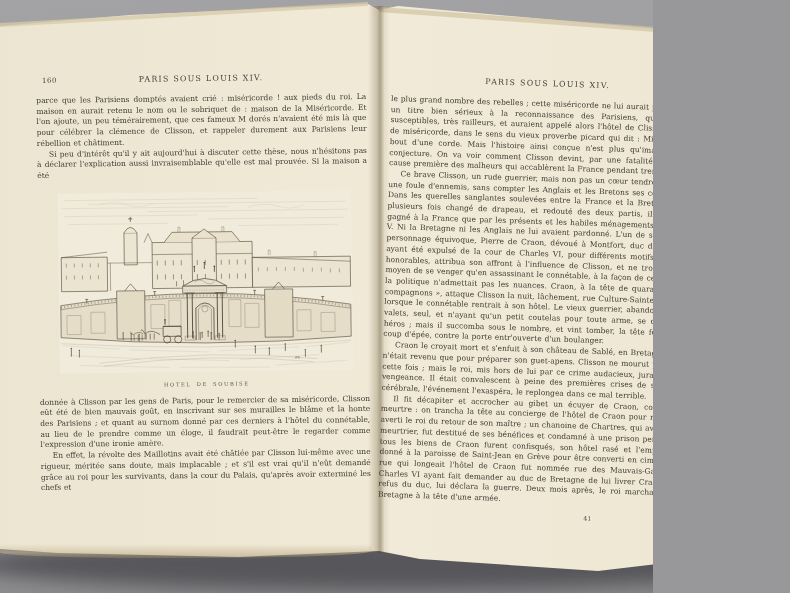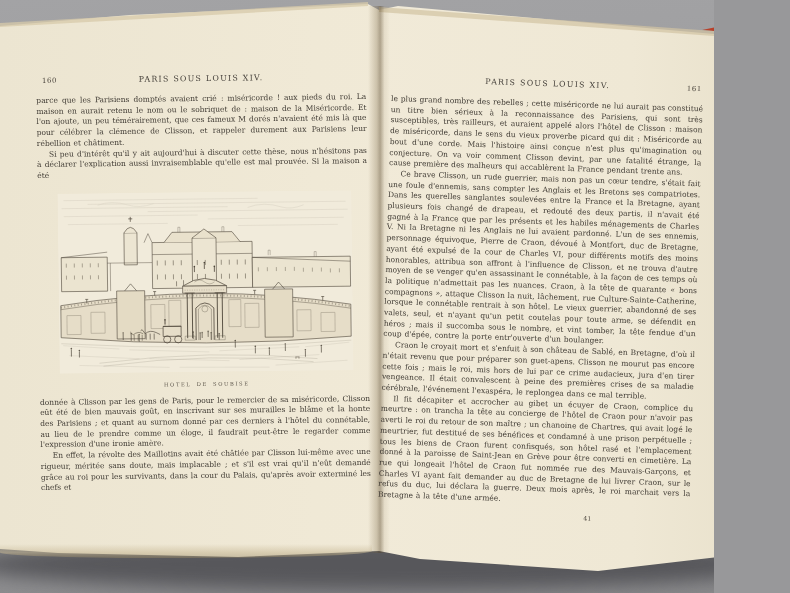--- a/index.html
+++ b/index.html
@@ -1,16 +1,16 @@
 <!DOCTYPE html>
 <html><head>
 <meta charset="utf-8">
 <style>
   html,body{margin:0;padding:0;background:#98989a;}
-  #stage{position:relative;width:714px;height:593px;overflow:hidden;
+  #stage{position:relative;width:653px;height:593px;overflow:hidden;
          background:linear-gradient(175deg,#a3a3a5 0%,#9b9b9d 45%,#909092 78%,#8a8a8c 100%);
          font-family:"DejaVu Serif","Liberation Serif",serif;}
   .shadow-bottom{position:absolute;left:-30px;top:538px;width:820px;height:52px;
          background:rgba(44,44,50,.55);border-radius:50%;filter:blur(9px);}
   .shadow-right{position:absolute;left:747px;top:60px;width:18px;height:510px;
          background:rgba(50,50,56,.35);filter:blur(6px);}
   .poly{position:absolute;left:0;top:0;width:790px;height:593px;}
   .cover-red{clip-path:polygon(702px 30px,748px 20px,757px 27px,757px 577px,742px 566px,739px 33px,714px 31px);
          background:linear-gradient(180deg,#c04a30 0%,#b23a26 8%,#a93522 60%,#8f2b1c 100%);}
   .gilt-edges2{clip-path:polygon(713px 35px,741px 28px,746px 561px,717px 556px);

